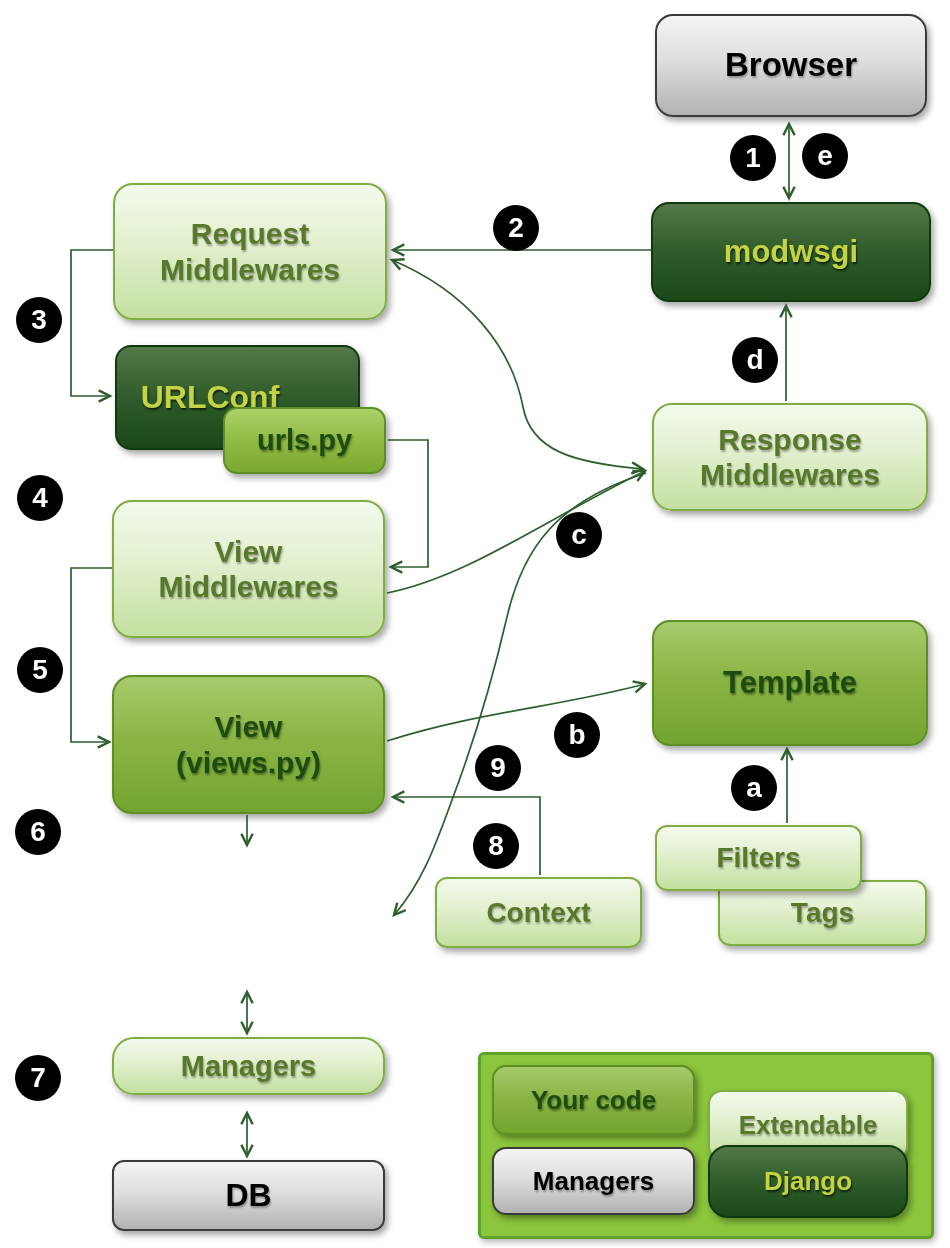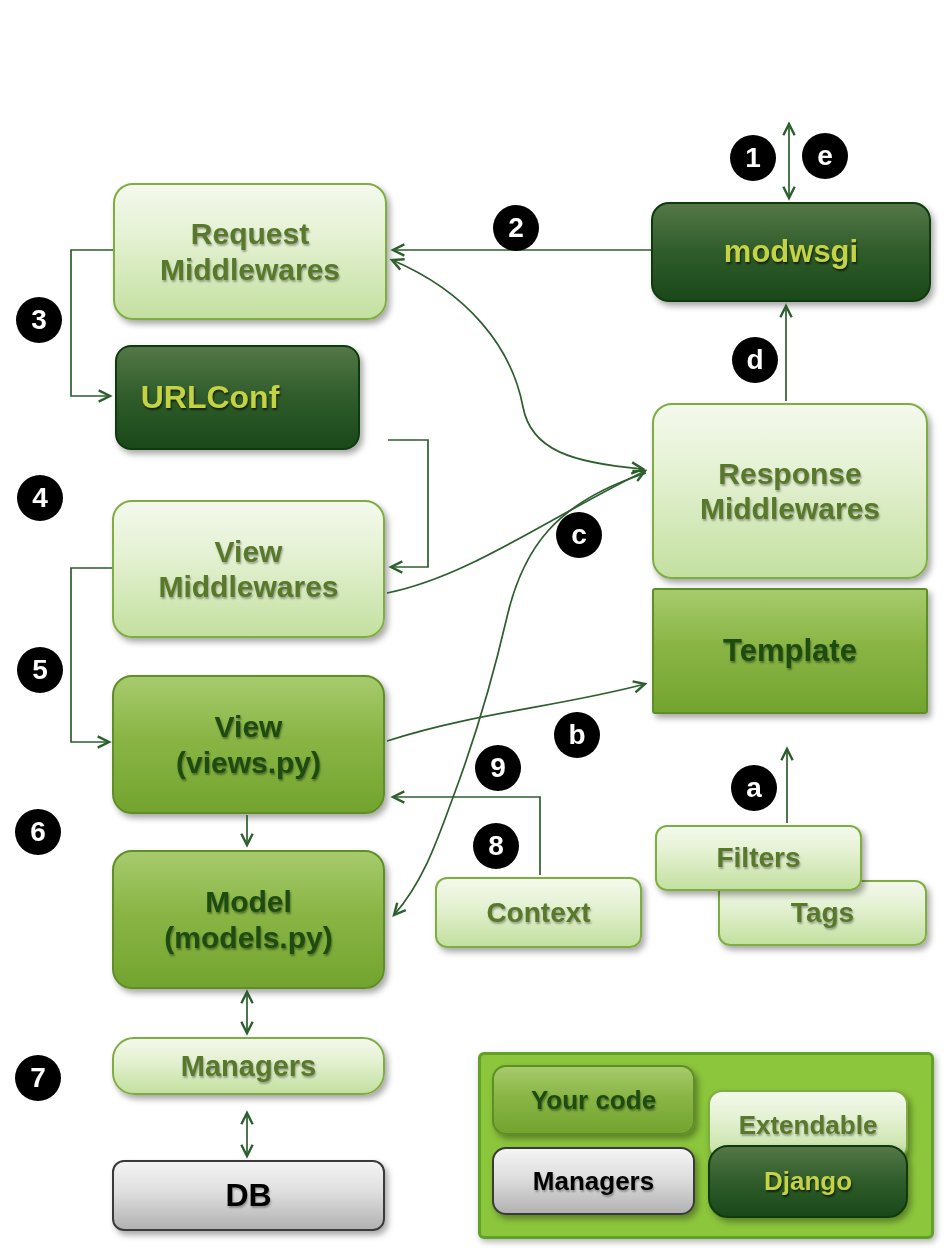--- a/index.html
+++ b/index.html
@@ -90,53 +90,55 @@
       <path d="M 247 1113 L 247 1156" fill="none" stroke="#2d5e2d" stroke-width="1.7" marker-end="url(#arrowhead)" marker-start="url(#arrowhead)"></path>
       <path d="M 540 875 L 540 797 L 393 797" fill="none" stroke="#2d5e2d" stroke-width="1.7" marker-end="url(#arrowhead)"></path>
       <path d="M 646 473 C 556 502 523 548 507 617 C 491 686 472 747 452 800 C 437 841 423 882 394 915" fill="none" stroke="#2d5e2d" stroke-width="1.7" marker-end="url(#arrowhead)"></path>
       <path d="M 387 741 C 478 712 558 707 645 684" fill="none" stroke="#2d5e2d" stroke-width="1.7" marker-end="url(#arrowhead)"></path>
       <path d="M 387 593 C 468 577 548 518 645 471" fill="none" stroke="#2d5e2d" stroke-width="1.7" marker-end="url(#arrowhead)"></path>
       <path d="M 392 260 C 468 292 512 348 523 407 C 531 450 572 463 643 469" fill="none" stroke="#2d5e2d" stroke-width="1.7" marker-end="url(#arrowhead)" marker-start="url(#arrowhead)"></path>
       <path d="M 786 401 L 786 306" fill="none" stroke="#2d5e2d" stroke-width="1.7" marker-end="url(#arrowhead)"></path>
       <path d="M 787 823 L 787 749" fill="none" stroke="#2d5e2d" stroke-width="1.7" marker-end="url(#arrowhead)"></path>
     </svg>
   <div id="legend-panel" style="left: 478px; top: 1052px; width: 450px; height: 181px;"></div>
+<div class="node gray" style="left: 655px; top: 14px; width: 272px; height: 103px; font-size: 33px; border-radius: 18px; z-index: 1;">
+      <span>Browser</span>
+    </div>
     <div class="node dark" style="left: 651px; top: 202px; width: 280px; height: 100px; font-size: 31px; border-radius: 18px; z-index: 1;">
       <span>modwsgi</span>
     </div>
     <div class="node light" style="left: 113px; top: 183px; width: 274px; height: 137px; font-size: 30px; border-radius: 20px; z-index: 1;">
       <span>Request</span>
       <span>Middlewares</span>
     </div>
     <div class="node dark" style="left: 115px; top: 345px; width: 245px; height: 105px; font-size: 32px; border-radius: 16px; z-index: 2; padding-right: 55px;">
       <span>URLConf</span>
     </div>
+    <div class="node medium2" style="left: 223px; top: 407px; width: 163px; height: 67px; font-size: 29px; border-radius: 14px; z-index: 5;">
+      <span>urls.py</span>
+    </div>
     <div class="node light" style="left: 112px; top: 500px; width: 273px; height: 138px; font-size: 30px; border-radius: 20px; z-index: 1;">
       <span>View</span>
       <span>Middlewares</span>
     </div>
     <div class="node medium" style="left: 112px; top: 675px; width: 273px; height: 139px; font-size: 30px; border-radius: 20px; z-index: 1;">
       <span>View</span>
       <span>(views.py)</span>
     </div>
-    <div class="node medium" style="left: 112px; top: 850px; width: 273px; height: 139px; font-size: 30px; border-radius: 20px; z-index: 1;">
-      <span>Model</span>
-      <span>(models.py)</span>
-    </div>
     <div class="node light" style="left: 112px; top: 1037px; width: 273px; height: 58px; font-size: 29px; border-radius: 22px; z-index: 1;">
       <span>Managers</span>
     </div>
     <div class="node gray" style="left: 112px; top: 1160px; width: 273px; height: 71px; font-size: 32px; border-radius: 12px; z-index: 1;">
       <span>DB</span>
     </div>
-    <div class="node light" style="left: 652px; top: 403px; width: 276px; height: 176px; font-size: 30px; border-radius: 20px; z-index: 1;">
+    <div class="node light" style="left: 652px; top: 403px; width: 276px; height: 108px; font-size: 30px; border-radius: 20px; z-index: 1;">
       <span>Response</span>
       <span>Middlewares</span>
     </div>
-    <div class="node medium" style="left: 652px; top: 588px; width: 276px; height: 126px; font-size: 31px; border-radius: 3px; z-index: 1;">
+    <div class="node medium" style="left: 652px; top: 620px; width: 276px; height: 126px; font-size: 31px; border-radius: 18px; z-index: 1;">
       <span>Template</span>
     </div>
     <div class="node light" style="left: 655px; top: 825px; width: 207px; height: 66px; font-size: 28px; border-radius: 12px; z-index: 5;">
       <span>Filters</span>
     </div>
     <div class="node light" style="left: 718px; top: 880px; width: 209px; height: 66px; font-size: 28px; border-radius: 12px; z-index: 4;">
       <span>Tags</span>
     </div>
     <div class="node light" style="left: 435px; top: 877px; width: 207px; height: 71px; font-size: 28px; border-radius: 12px; z-index: 1;">
       <span>Context</span>

